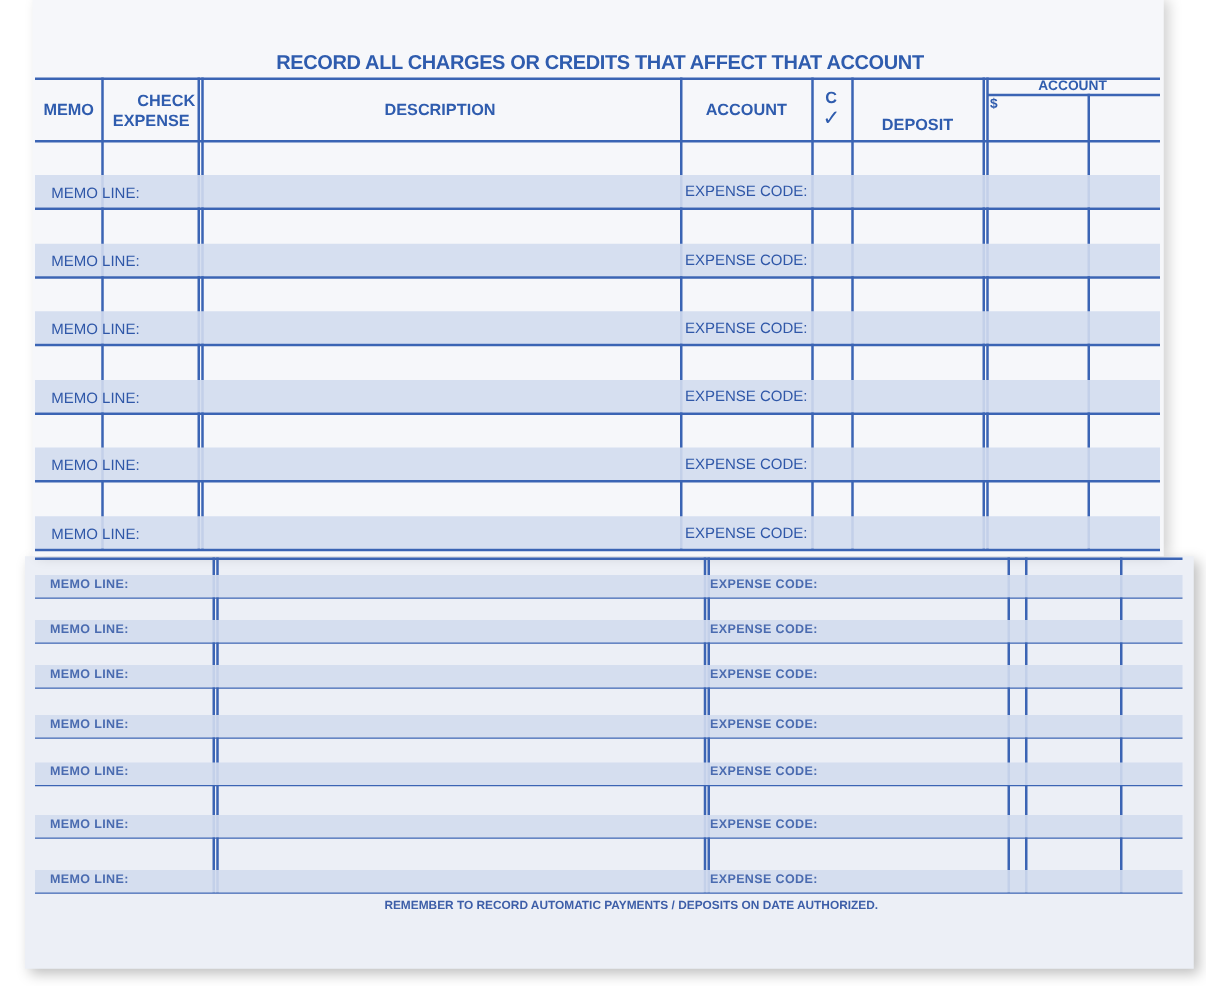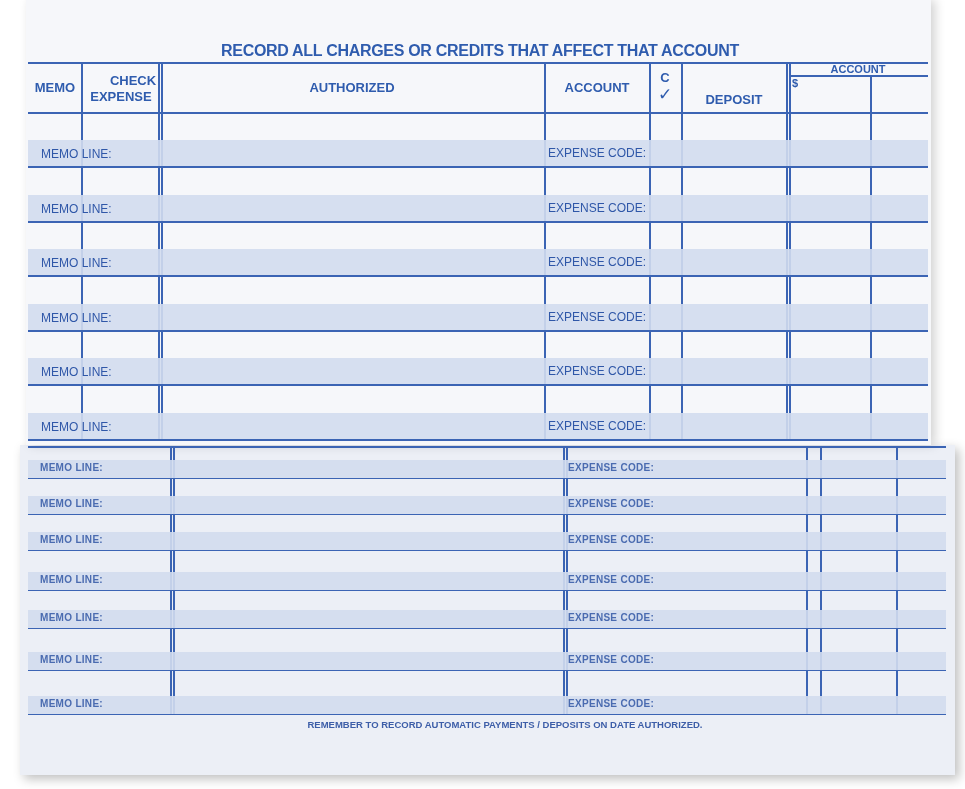--- a/index.html
+++ b/index.html
@@ -23,21 +23,21 @@
 <div class="page"></div>
 
 <div class="title">RECORD ALL CHARGES OR CREDITS THAT AFFECT THAT ACCOUNT</div>
 
 <div class="hline" style="left:28px;top:62px;width:900px;height:2px;"></div>
 <div class="hline" style="left:28px;top:112px;width:900px;height:2px;"></div>
 
 <div class="hdr" style="left:28px;top:80px;width:54px;">MEMO</div>
 <div class="hdr" style="left:82px;top:73px;width:78px;margin-left:12px;">CHECK</div>
 <div class="hdr" style="left:82px;top:89px;width:78px;">EXPENSE</div>
-<div class="hdr" style="left:160px;top:80px;width:384px;">AUTHORIZED</div>
+<div class="hdr" style="left:160px;top:80px;width:384px;">DESCRIPTION</div>
 <div class="hdr" style="left:546px;top:80px;width:102px;">ACCOUNT</div>
 <div class="hdr" style="left:650px;top:70px;width:30px;">C</div>
 <div class="check" style="left:658px;top:84px;">✓</div>
 <div class="hdr" style="left:682px;top:92px;width:104px;">DEPOSIT</div>
 <div class="hdr" style="left:790px;top:62px;width:136px;font-size:11px;">ACCOUNT</div>
 <div class="hline" style="left:790px;top:75px;width:138px;height:2px;"></div>
 <div class="hdr" style="left:790px;top:76px;width:10px;font-size:11px;">$</div>
 
 <div class="vline" style="left:81px;top:62px;height:378px;"></div>
 <div class="vline" style="left:158px;top:62px;height:378px;"></div>

